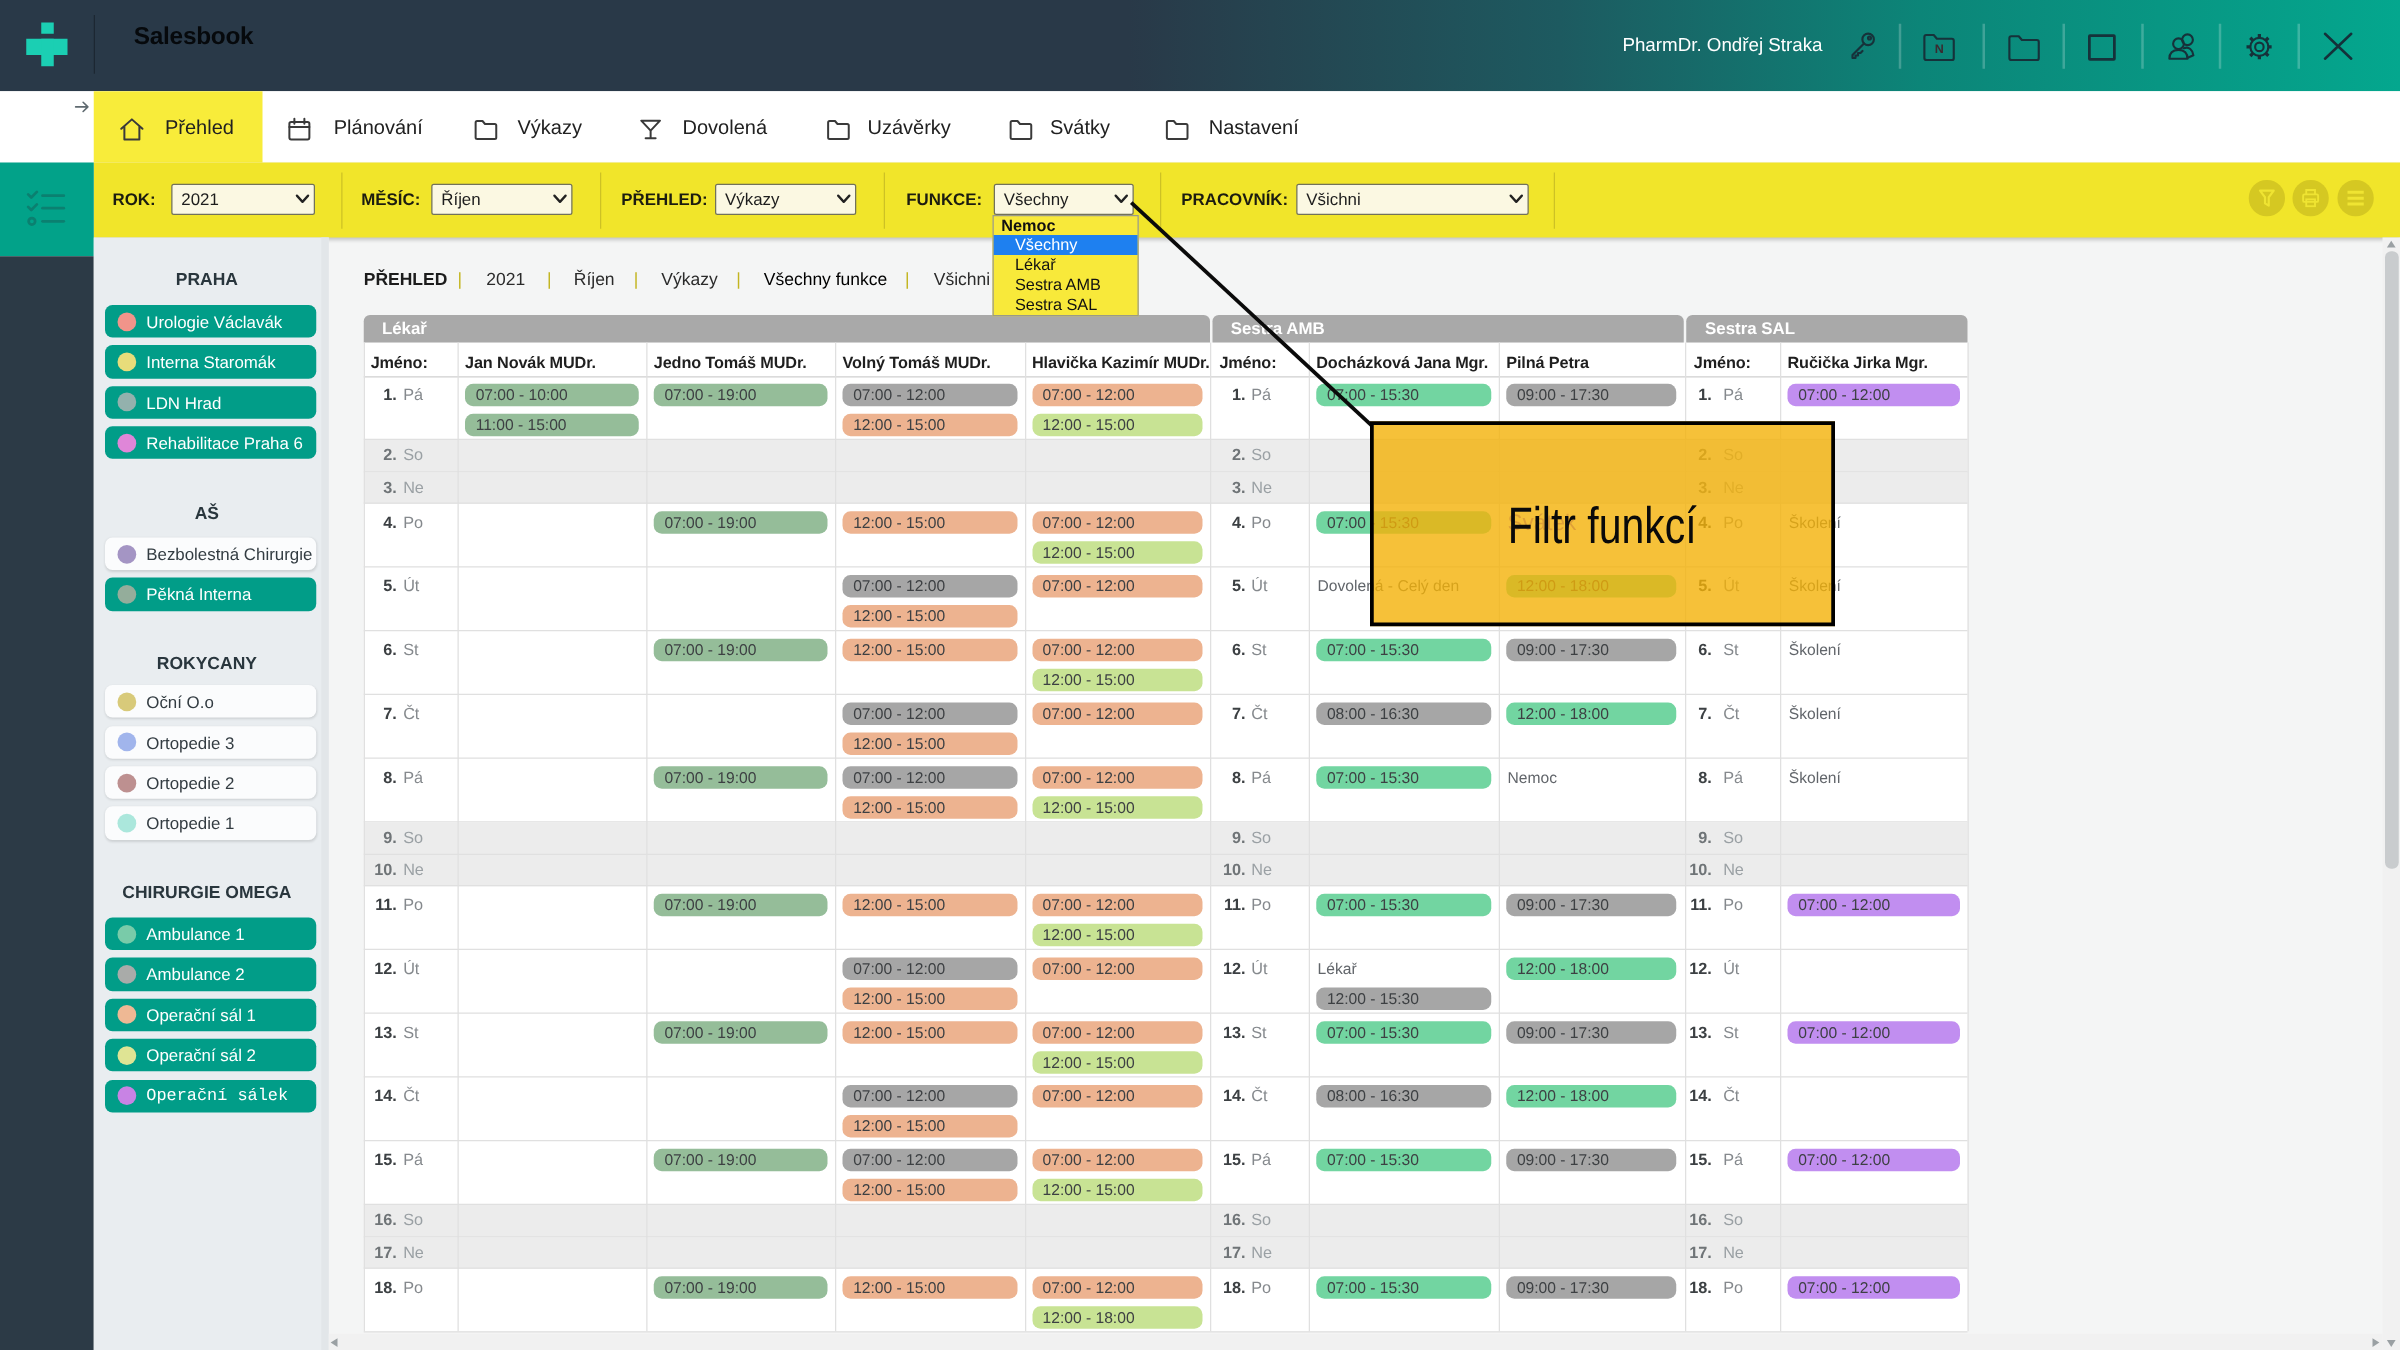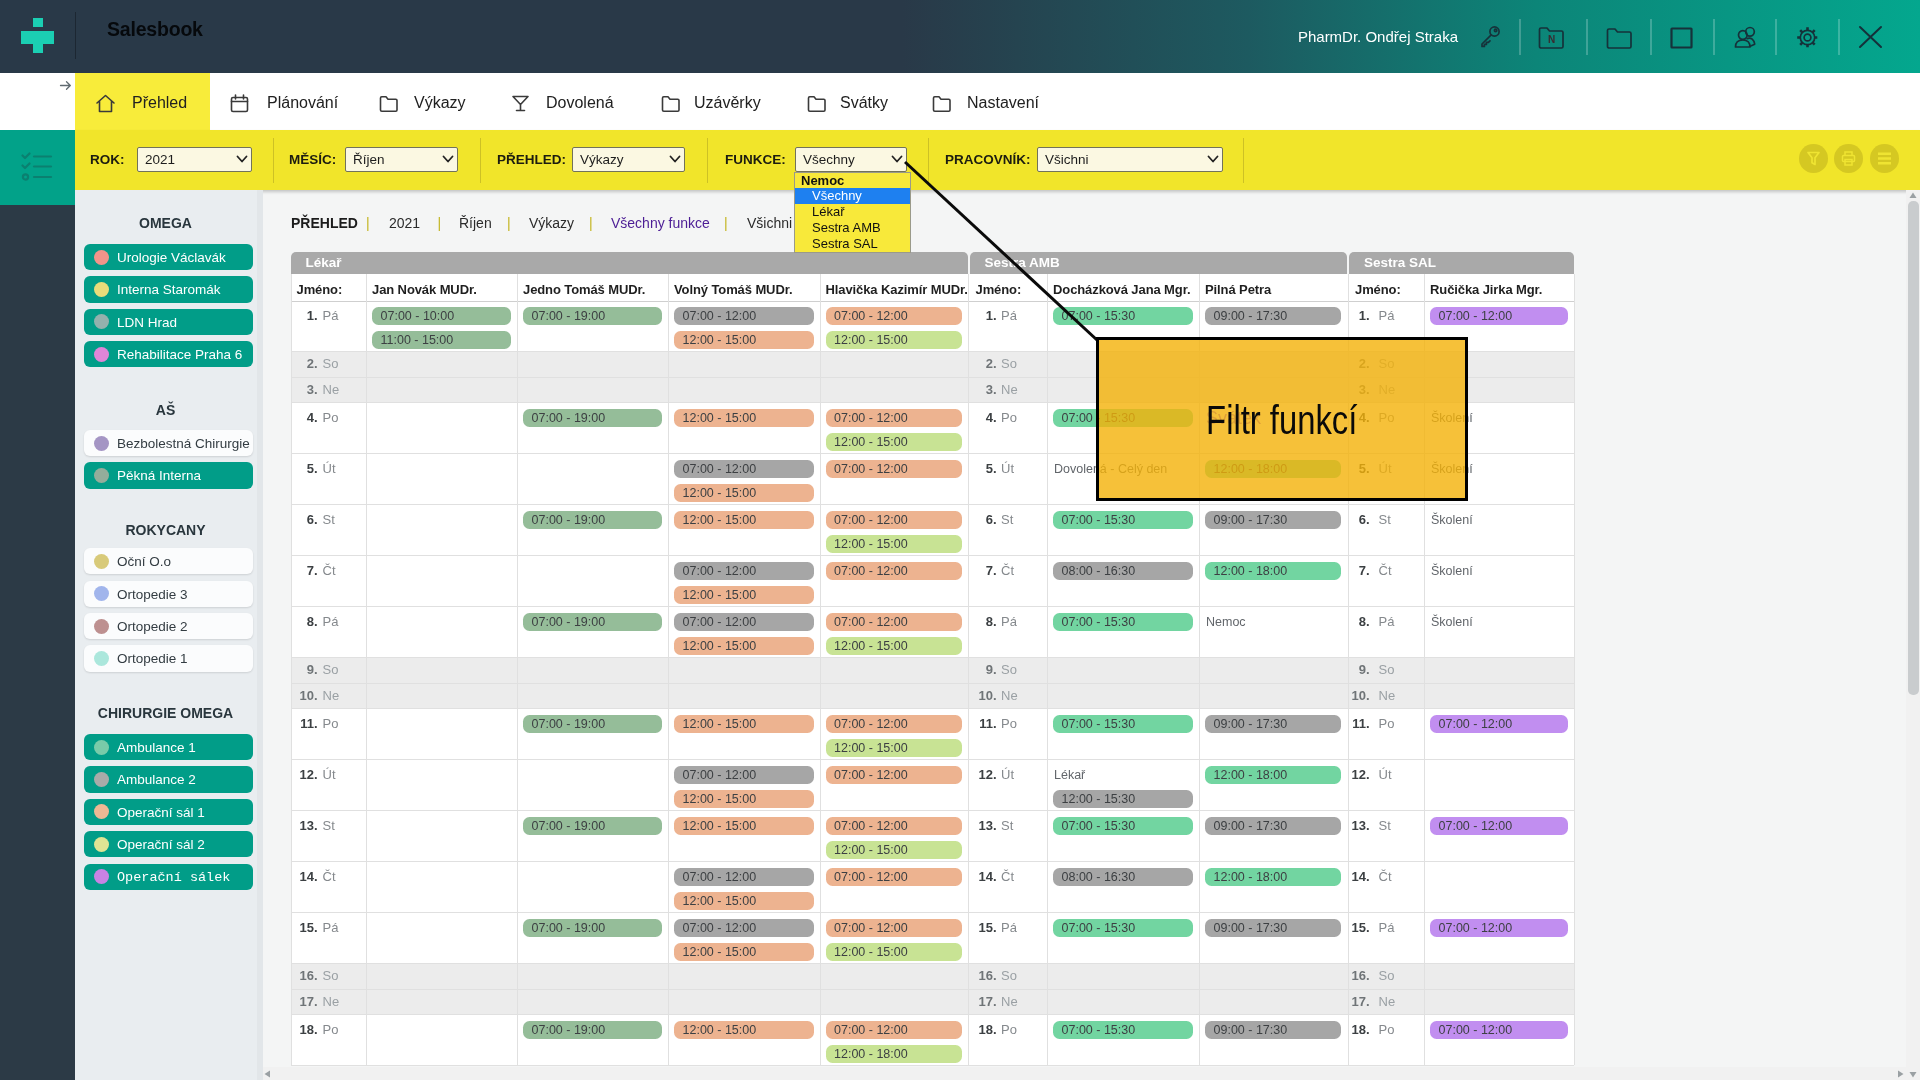--- a/index.html
+++ b/index.html
@@ -169,21 +169,21 @@
     </g>
   </svg>
 <div style="position:absolute;left:1870.25px;top:144px;width:28.5px;height:28.5px;border-radius:50%;background:#d5c822;"></div>
 <svg style="position:absolute;left:1877.0px;top:152px" width="15" height="13" viewBox="0 0 15 13">
     <g stroke="#efe432" stroke-width="2.4">
       <path d="M1 1.8 h13 M1 6.5 h13 M1 11.2 h13"></path>
     </g>
   </svg>
 <div style="position:absolute;left:75px;top:190px;width:188px;height:890px;background:#e9edf0;"></div>
 <div style="position:absolute;left:257px;top:190px;width:6px;height:890px;background:#e2e6e9;"></div>
-<div style="position:absolute;left:75px;top:214.5px;width:181px;text-align:center;font-size:14px;font-weight:bold;color:#29363d;">OMEGA</div>
+<div style="position:absolute;left:75px;top:214.5px;width:181px;text-align:center;font-size:14px;font-weight:bold;color:#29363d;">PRAHA</div>
 <div style="position:absolute;left:84px;top:244px;width:169px;height:26.3px;border-radius:6px;background:#019d88;"></div>
 <div style="position:absolute;left:94px;top:249.6px;width:15px;height:15px;border-radius:50%;background:#f1948a;"></div>
 <div style="position:absolute;left:117px;top:250px;font-size:13.5px;color:#ffffff;">Urologie Václavák</div>
 <div style="position:absolute;left:84px;top:276.4px;width:169px;height:26.3px;border-radius:6px;background:#019d88;"></div>
 <div style="position:absolute;left:94px;top:282.0px;width:15px;height:15px;border-radius:50%;background:#e8dc7a;"></div>
 <div style="position:absolute;left:117px;top:282.4px;font-size:13.5px;color:#ffffff;">Interna Staromák</div>
 <div style="position:absolute;left:84px;top:308.8px;width:169px;height:26.3px;border-radius:6px;background:#019d88;"></div>
 <div style="position:absolute;left:94px;top:314.40000000000003px;width:15px;height:15px;border-radius:50%;background:#93b1ad;"></div>
 <div style="position:absolute;left:117px;top:314.8px;font-size:13.5px;color:#ffffff;">LDN Hrad</div>
 <div style="position:absolute;left:84px;top:341.2px;width:169px;height:26.3px;border-radius:6px;background:#019d88;"></div>
@@ -226,21 +226,21 @@
 <div style="position:absolute;left:94px;top:869.1px;width:15px;height:15px;border-radius:50%;background:#c883e4;"></div>
 <div style="position:absolute;left:117px;top:869.5px;font-size:13.5px;color:#ffffff;font-family:Liberation Mono, monospace;">Operační sálek</div>
 <div style="position:absolute;left:291px;top:215px;font-size:14px;font-weight:bold;color:#1c1c1c;">PŘEHLED</div>
 <div style="position:absolute;left:366px;top:215px;font-size:14px;color:#c3b520;">|</div>
 <div style="position:absolute;left:389px;top:215px;font-size:14px;color:#2b2b2b;">2021</div>
 <div style="position:absolute;left:437.5px;top:215px;font-size:14px;color:#c3b520;">|</div>
 <div style="position:absolute;left:459px;top:215px;font-size:14px;color:#2b2b2b;">Říjen</div>
 <div style="position:absolute;left:507px;top:215px;font-size:14px;color:#c3b520;">|</div>
 <div style="position:absolute;left:529px;top:215px;font-size:14px;color:#2b2b2b;">Výkazy</div>
 <div style="position:absolute;left:589px;top:215px;font-size:14px;color:#c3b520;">|</div>
-<div style="position:absolute;left:611px;top:215px;font-size:14px;color:#4c1d95;text-align:center;">Všechny funkce</div>
+<div style="position:absolute;left:611px;top:215px;font-size:14px;color:#000000;text-align:center;">Všechny funkce</div>
 <div style="position:absolute;left:724px;top:215px;font-size:14px;color:#c3b520;">|</div>
 <div style="position:absolute;left:747px;top:215px;font-size:14px;color:#2b2b2b;">Všichni</div>
 <div style="position:absolute;left:290.5px;top:274.0px;width:1283.5px;height:790.5px;background:#ffffff;"></div>
 <div style="position:absolute;left:290.5px;top:251.5px;width:677.0px;height:22.5px;background:#a9a9a9;border-radius:5px 5px 0 0;"></div>
 <div style="position:absolute;left:305.5px;top:255.0px;font-size:13.5px;font-weight:bold;color:#ffffff;">Lékař</div>
 <div style="position:absolute;left:969.5px;top:251.5px;width:377.5px;height:22.5px;background:#a9a9a9;border-radius:5px 5px 0 0;"></div>
 <div style="position:absolute;left:984.5px;top:255.0px;font-size:13.5px;font-weight:bold;color:#ffffff;">Sestra AMB</div>
 <div style="position:absolute;left:1349.0px;top:251.5px;width:225.0px;height:22.5px;background:#a9a9a9;border-radius:5px 5px 0 0;"></div>
 <div style="position:absolute;left:1364.0px;top:255.0px;font-size:13.5px;font-weight:bold;color:#ffffff;">Sestra SAL</div>
 <div style="position:absolute;left:296.5px;top:281.5px;font-size:13px;font-weight:bold;color:#1f1f1f;letter-spacing:-0.1px;">Jméno:</div>

